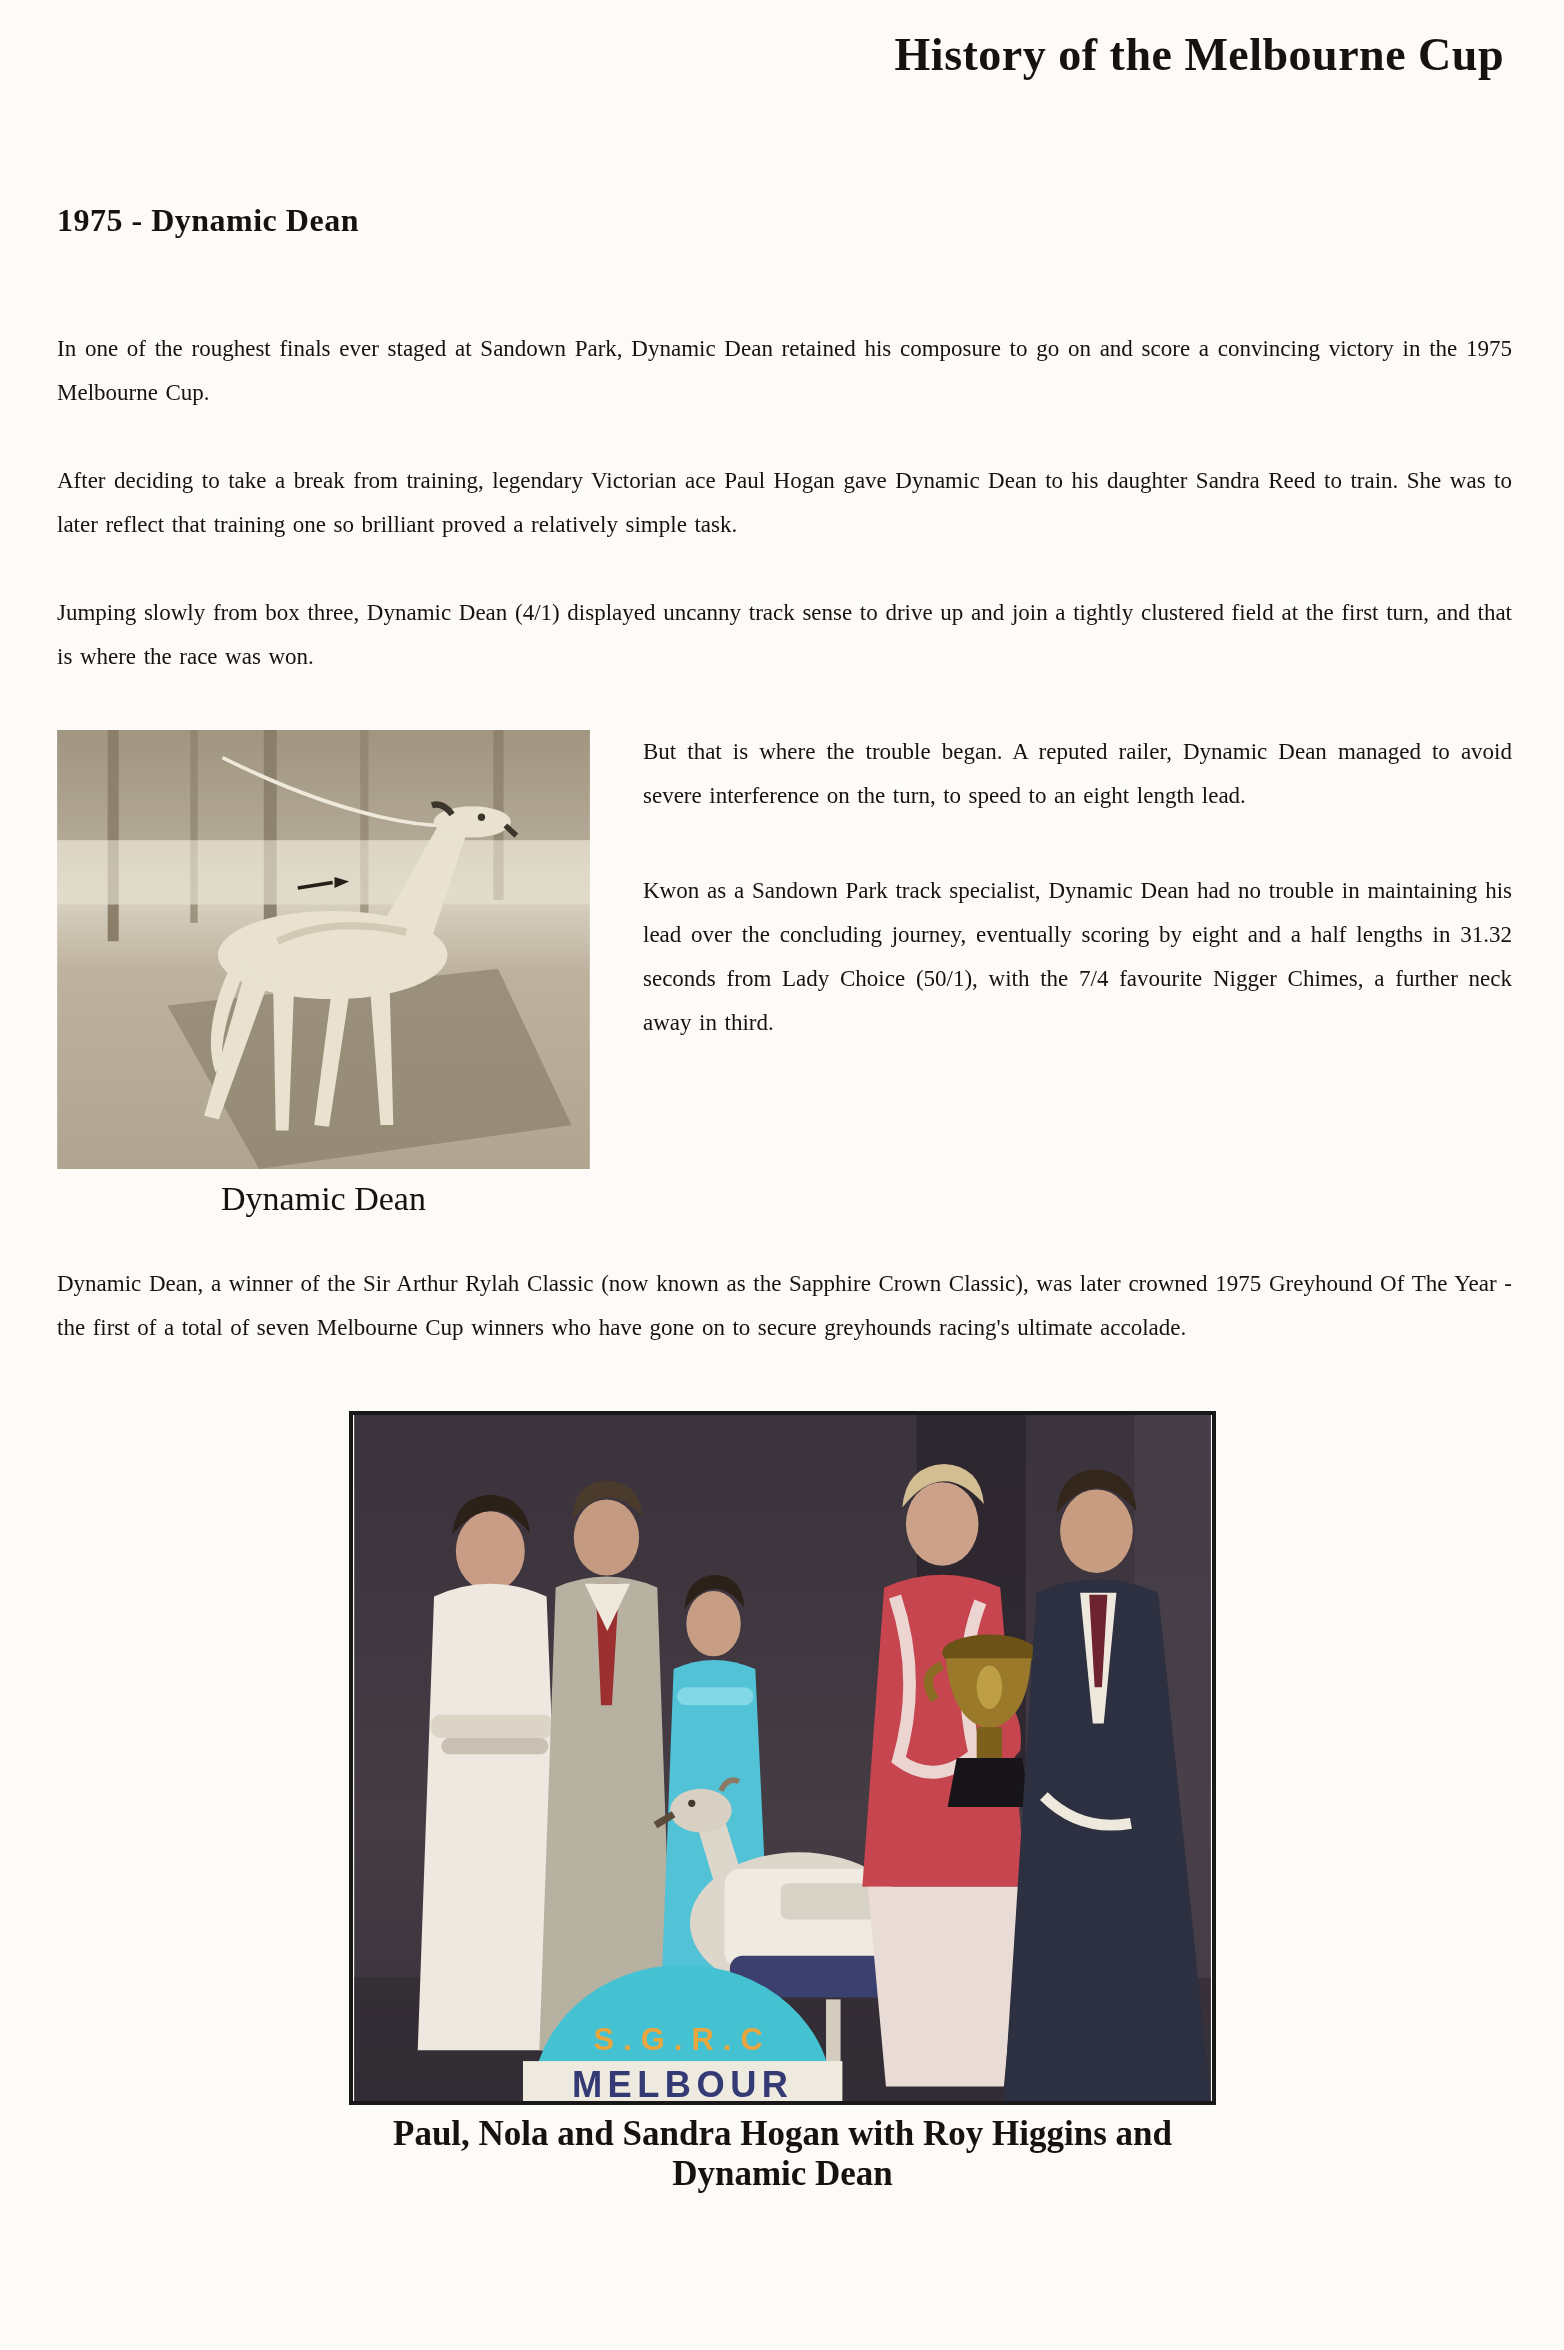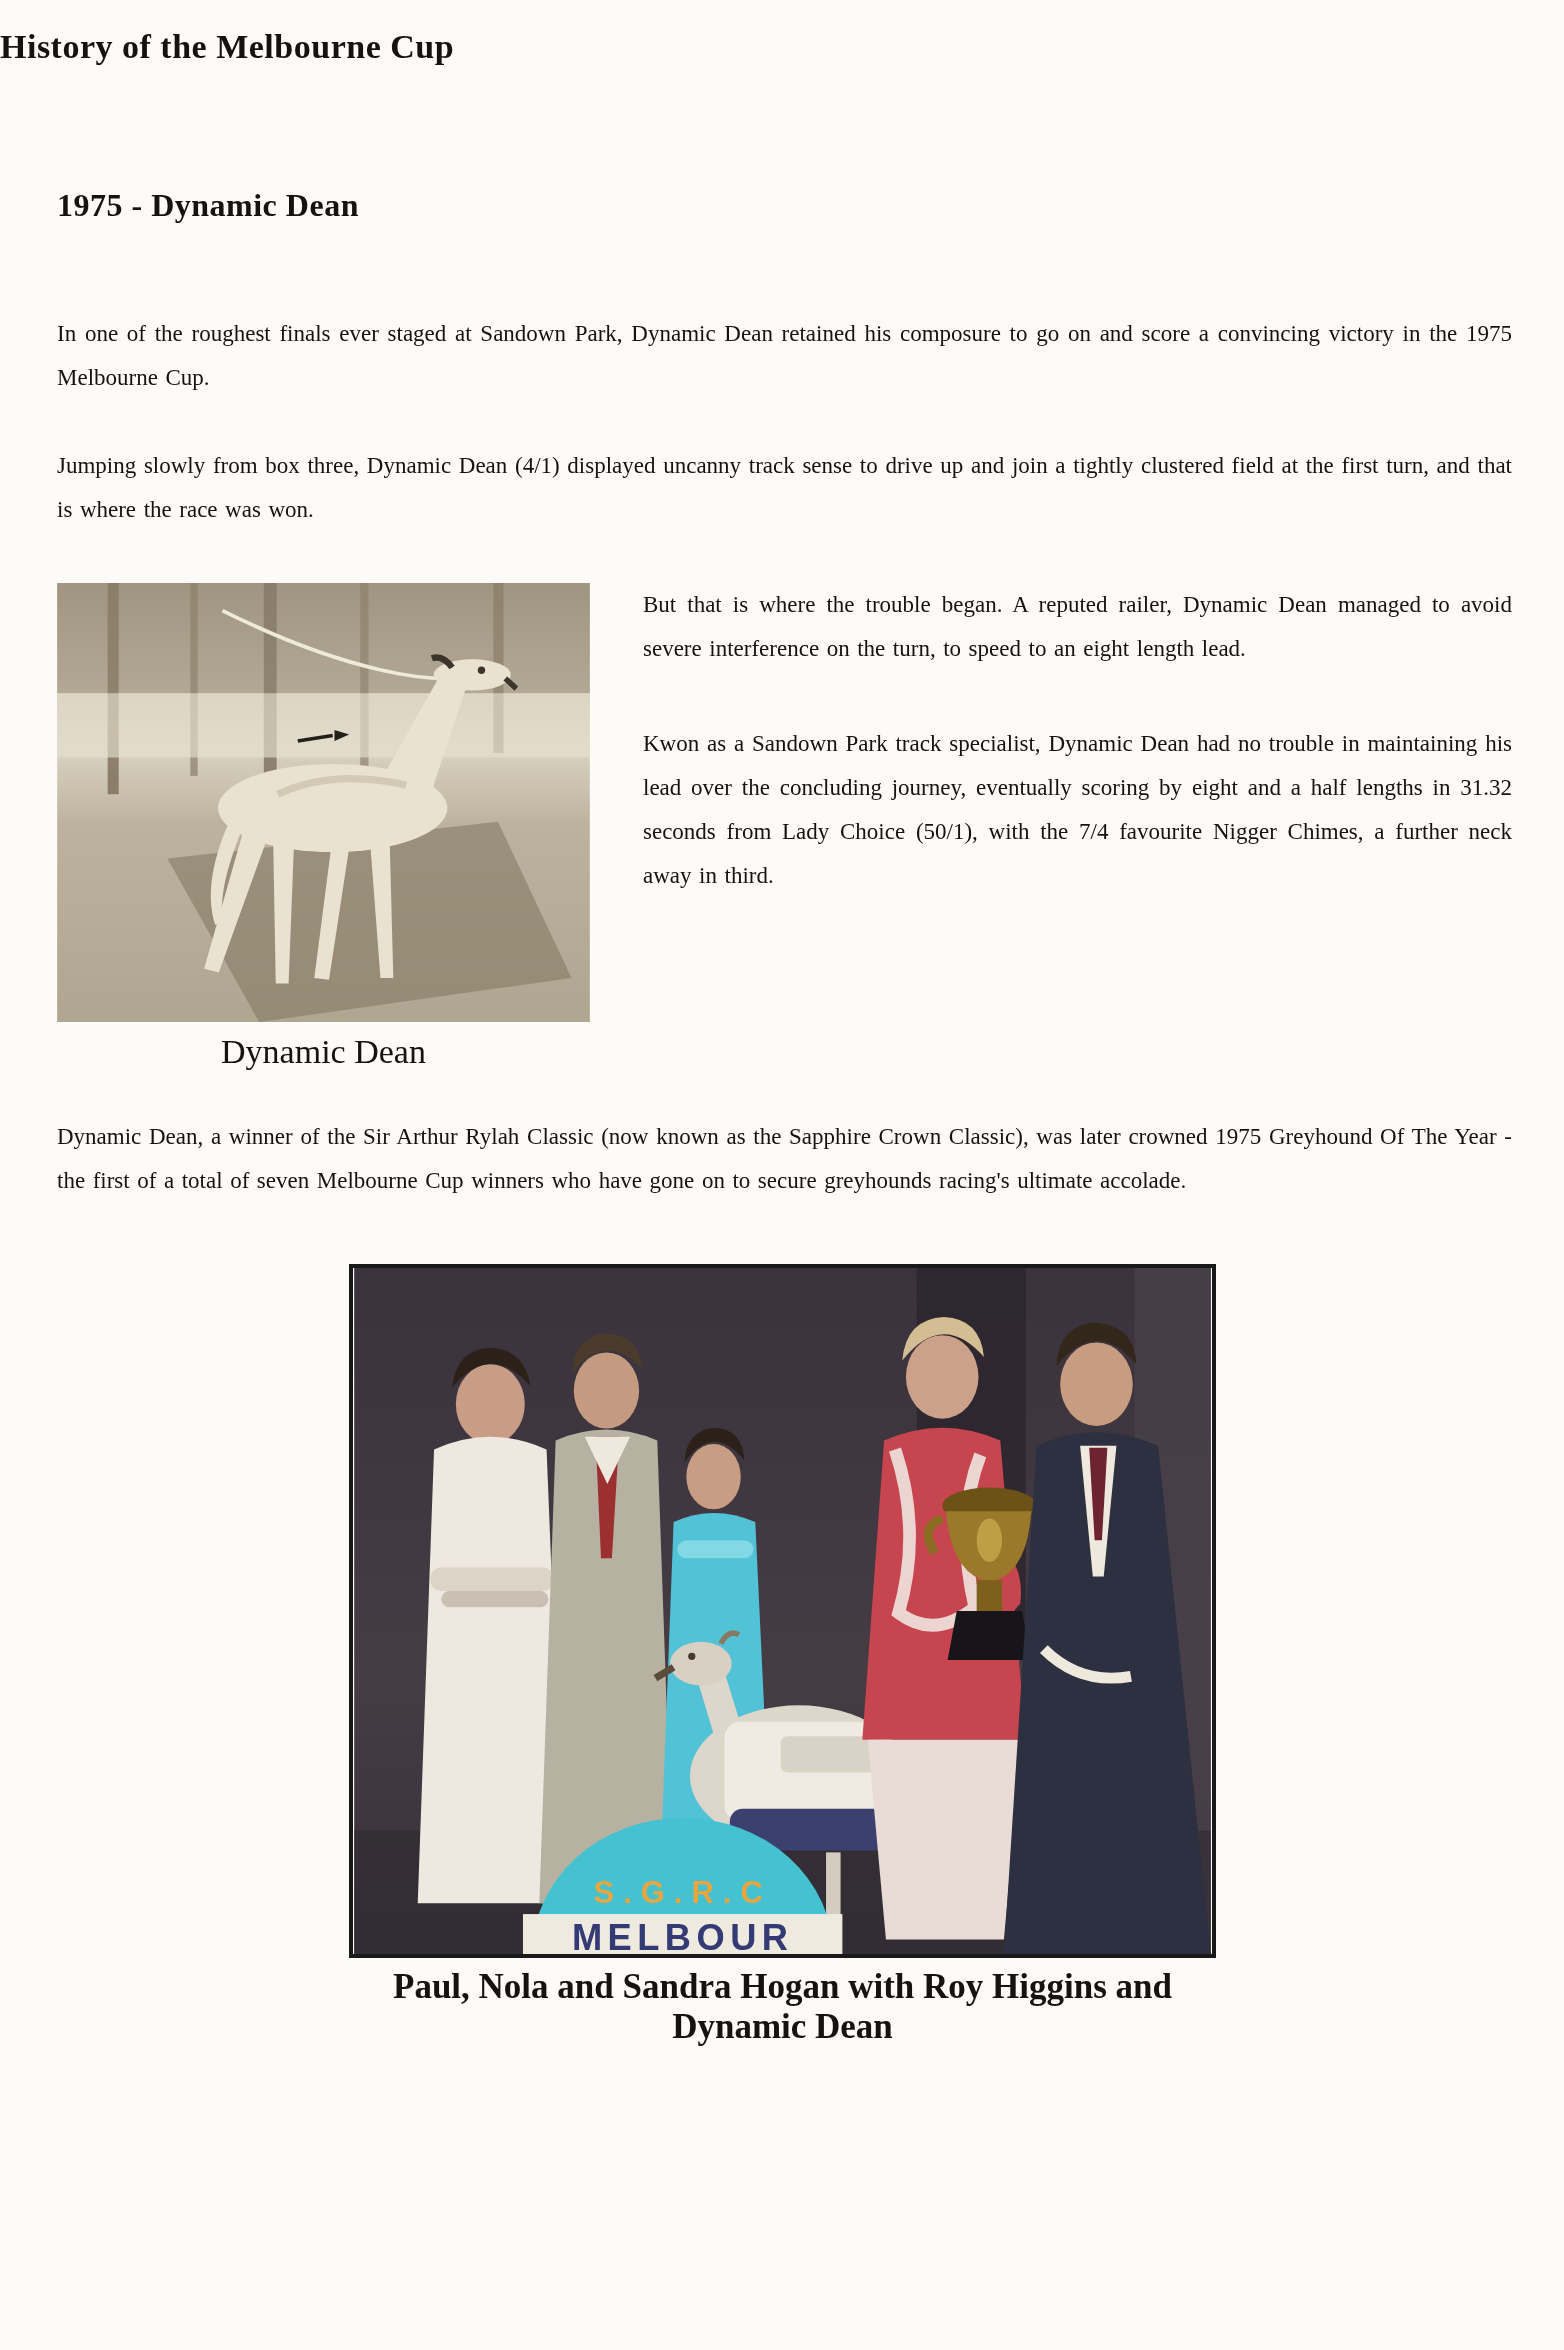--- a/index.html
+++ b/index.html
@@ -7,23 +7,23 @@
     position:relative;
     width:1565px; height:2351px;
     margin:0 auto;
     background:#fcfbf8;
     font-family:"Liberation Serif", serif;
     color:#151210;
     overflow:hidden;
   }
   .running-head {
     padding:27.5px 61px 0 0;
-    text-align:left;
-    font-weight:bold;
-    font-size:34px;
+    text-align:right;
+    font-weight:bold;
+    font-size:46px;
     letter-spacing:0.5px;
   }
   h1.article-title {
     margin:121px 0 0 57px;
     font-size:32px;
     font-weight:bold;
     letter-spacing:0.5px;
   }
   .body-par {
     margin:44px 53px 0 57px;
@@ -86,20 +86,21 @@
 </head>
 <body>
 
 <div class="page">
 
   <div class="running-head">History of the Melbourne Cup</div>
 
   <h1 class="article-title">1975 - Dynamic Dean</h1>
 
   <p class="body-par first">In one of the roughest finals ever staged at Sandown Park, Dynamic Dean retained his composure to go on and score a convincing victory in the 1975 Melbourne Cup.</p>
+  <p class="body-par">After deciding to take a break from training, legendary Victorian ace Paul Hogan gave Dynamic Dean to his daughter Sandra Reed to train. She was to later reflect that training one so brilliant proved a relatively simple task.</p>
   <p class="body-par">Jumping slowly from box three, Dynamic Dean (4/1) displayed uncanny track sense to drive up and join a tightly clustered field at the first turn, and that is where the race was won.</p>
 
   <div class="media-row">
     <div class="photo-col">
 
       <svg class="photo-frame-bw" viewBox="0 0 580 478" xmlns="http://www.w3.org/2000/svg" aria-hidden="true">
         <defs>
           <linearGradient id="bwbg" x1="0" y1="0" x2="0" y2="1">
             <stop offset="0" stop-color="#a89d8a"></stop>
             <stop offset="0.38" stop-color="#d9d2c2"></stop>

